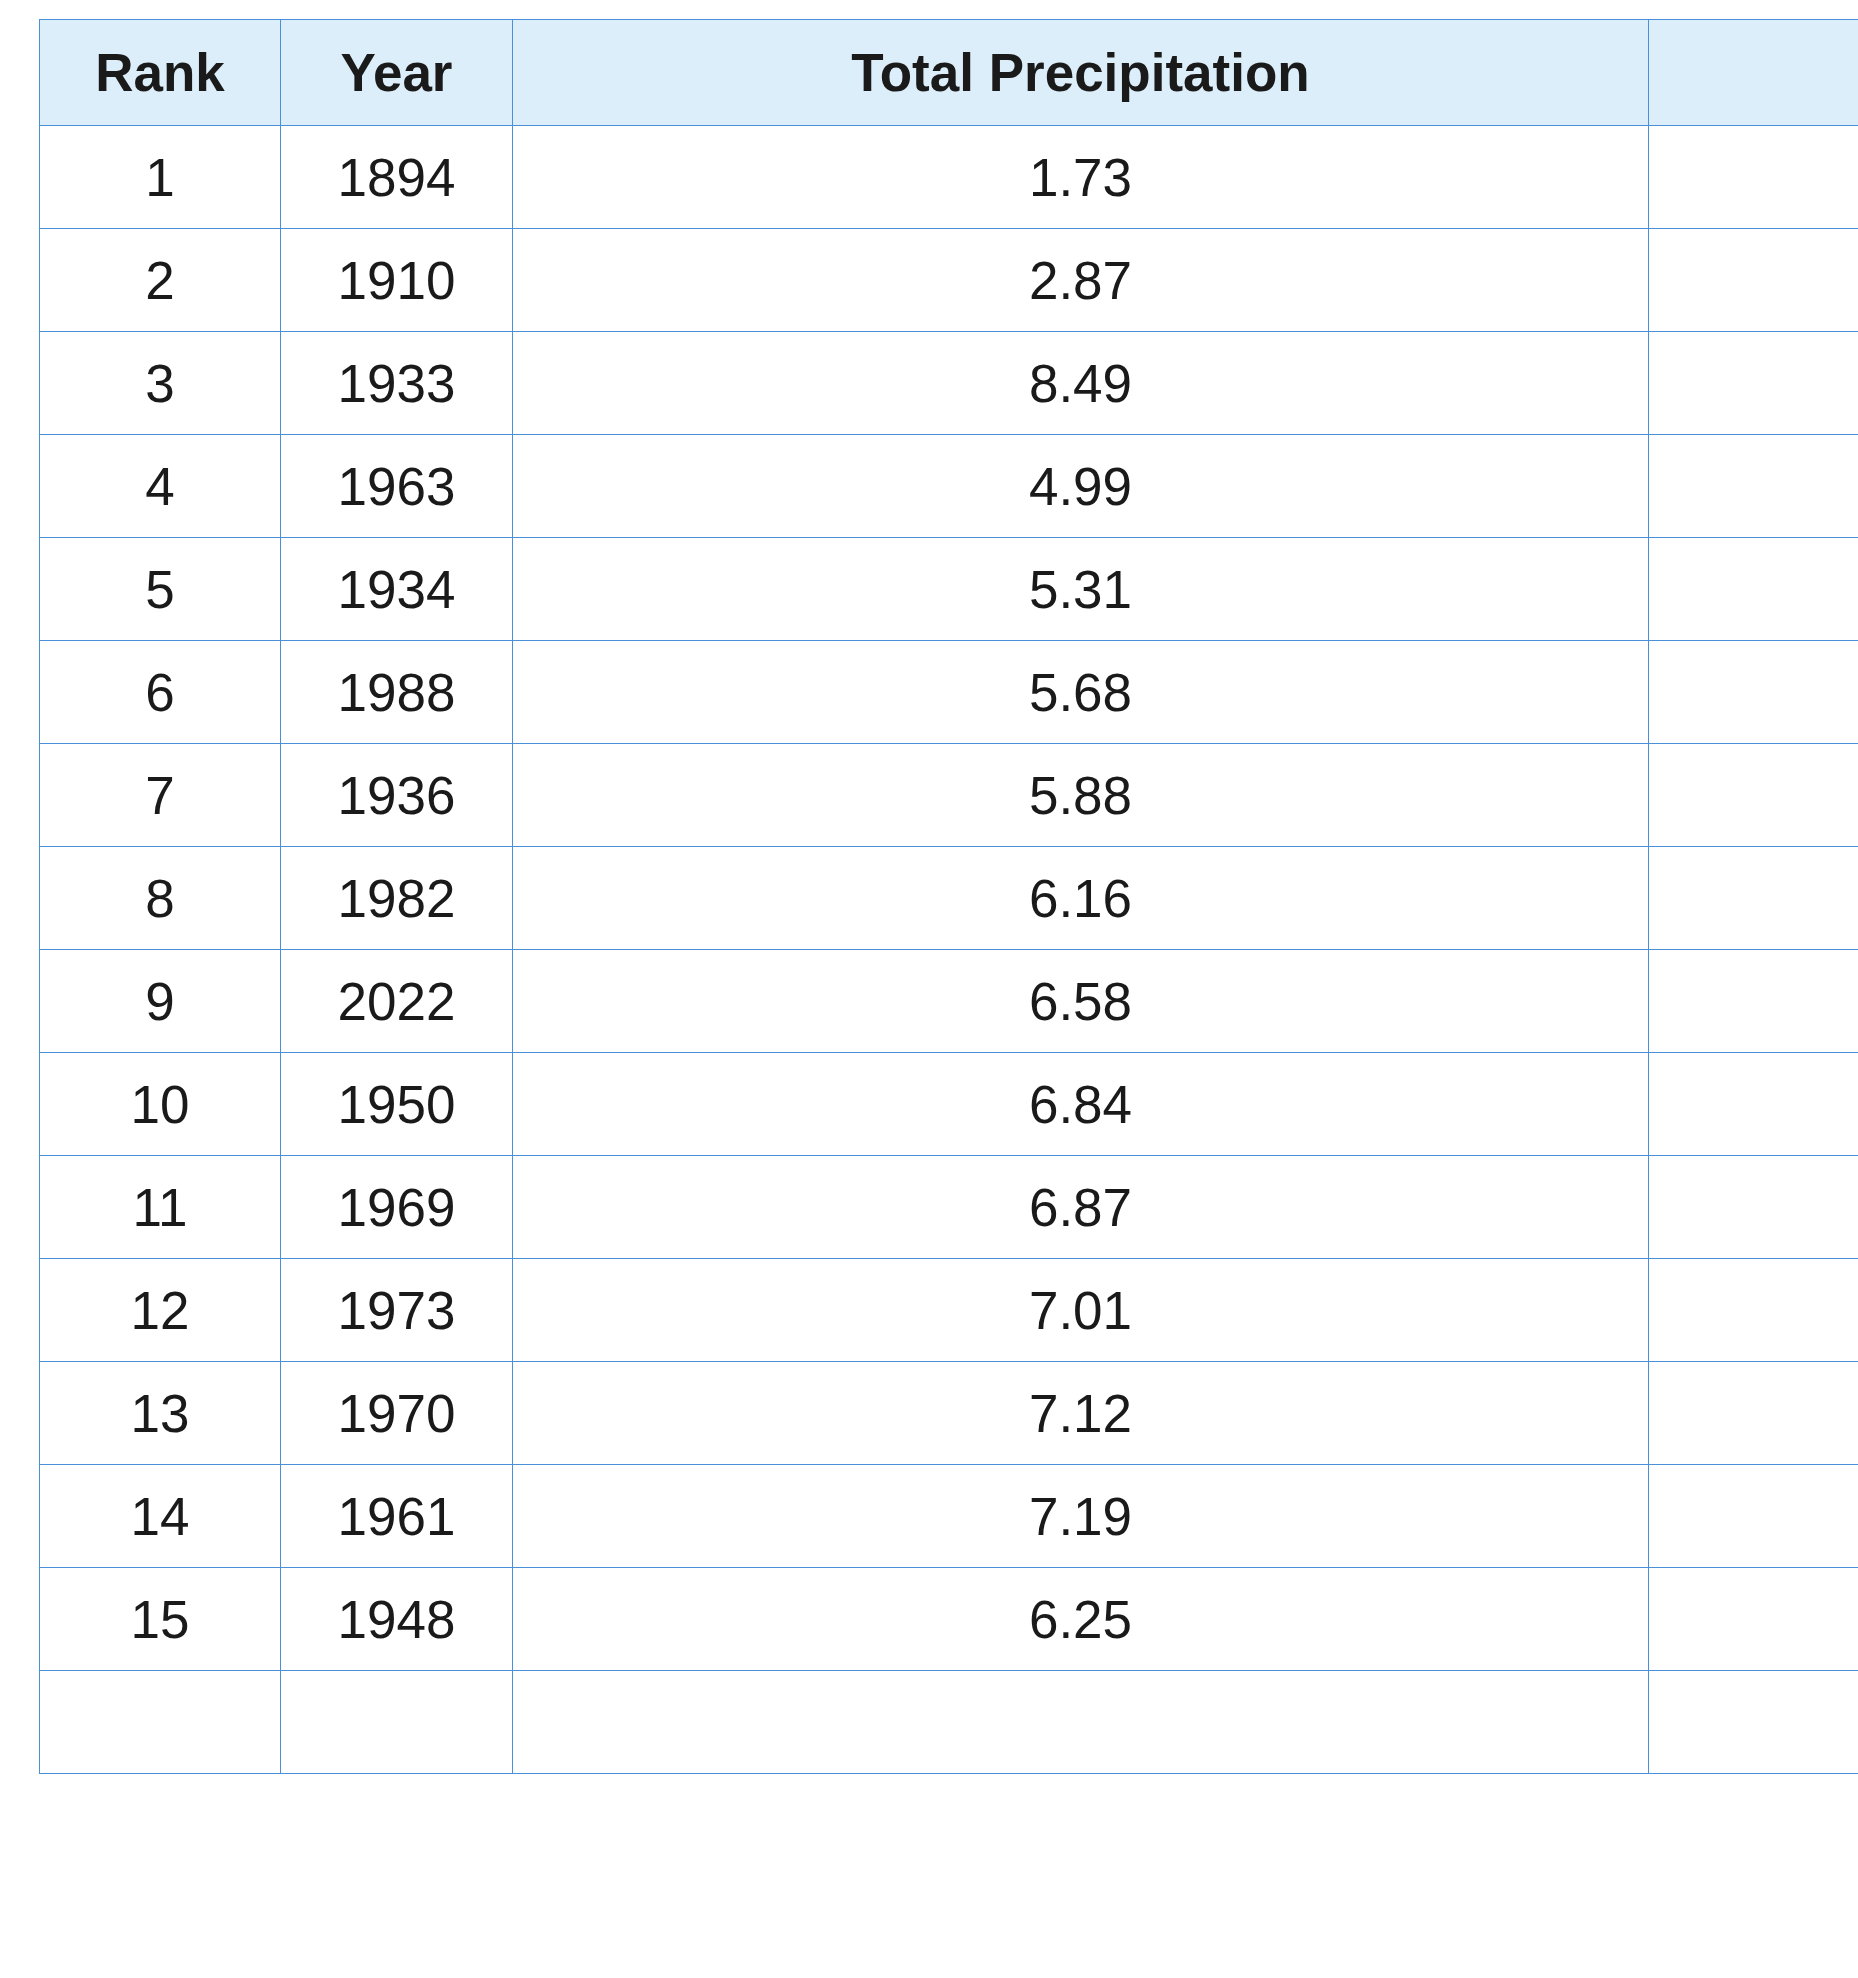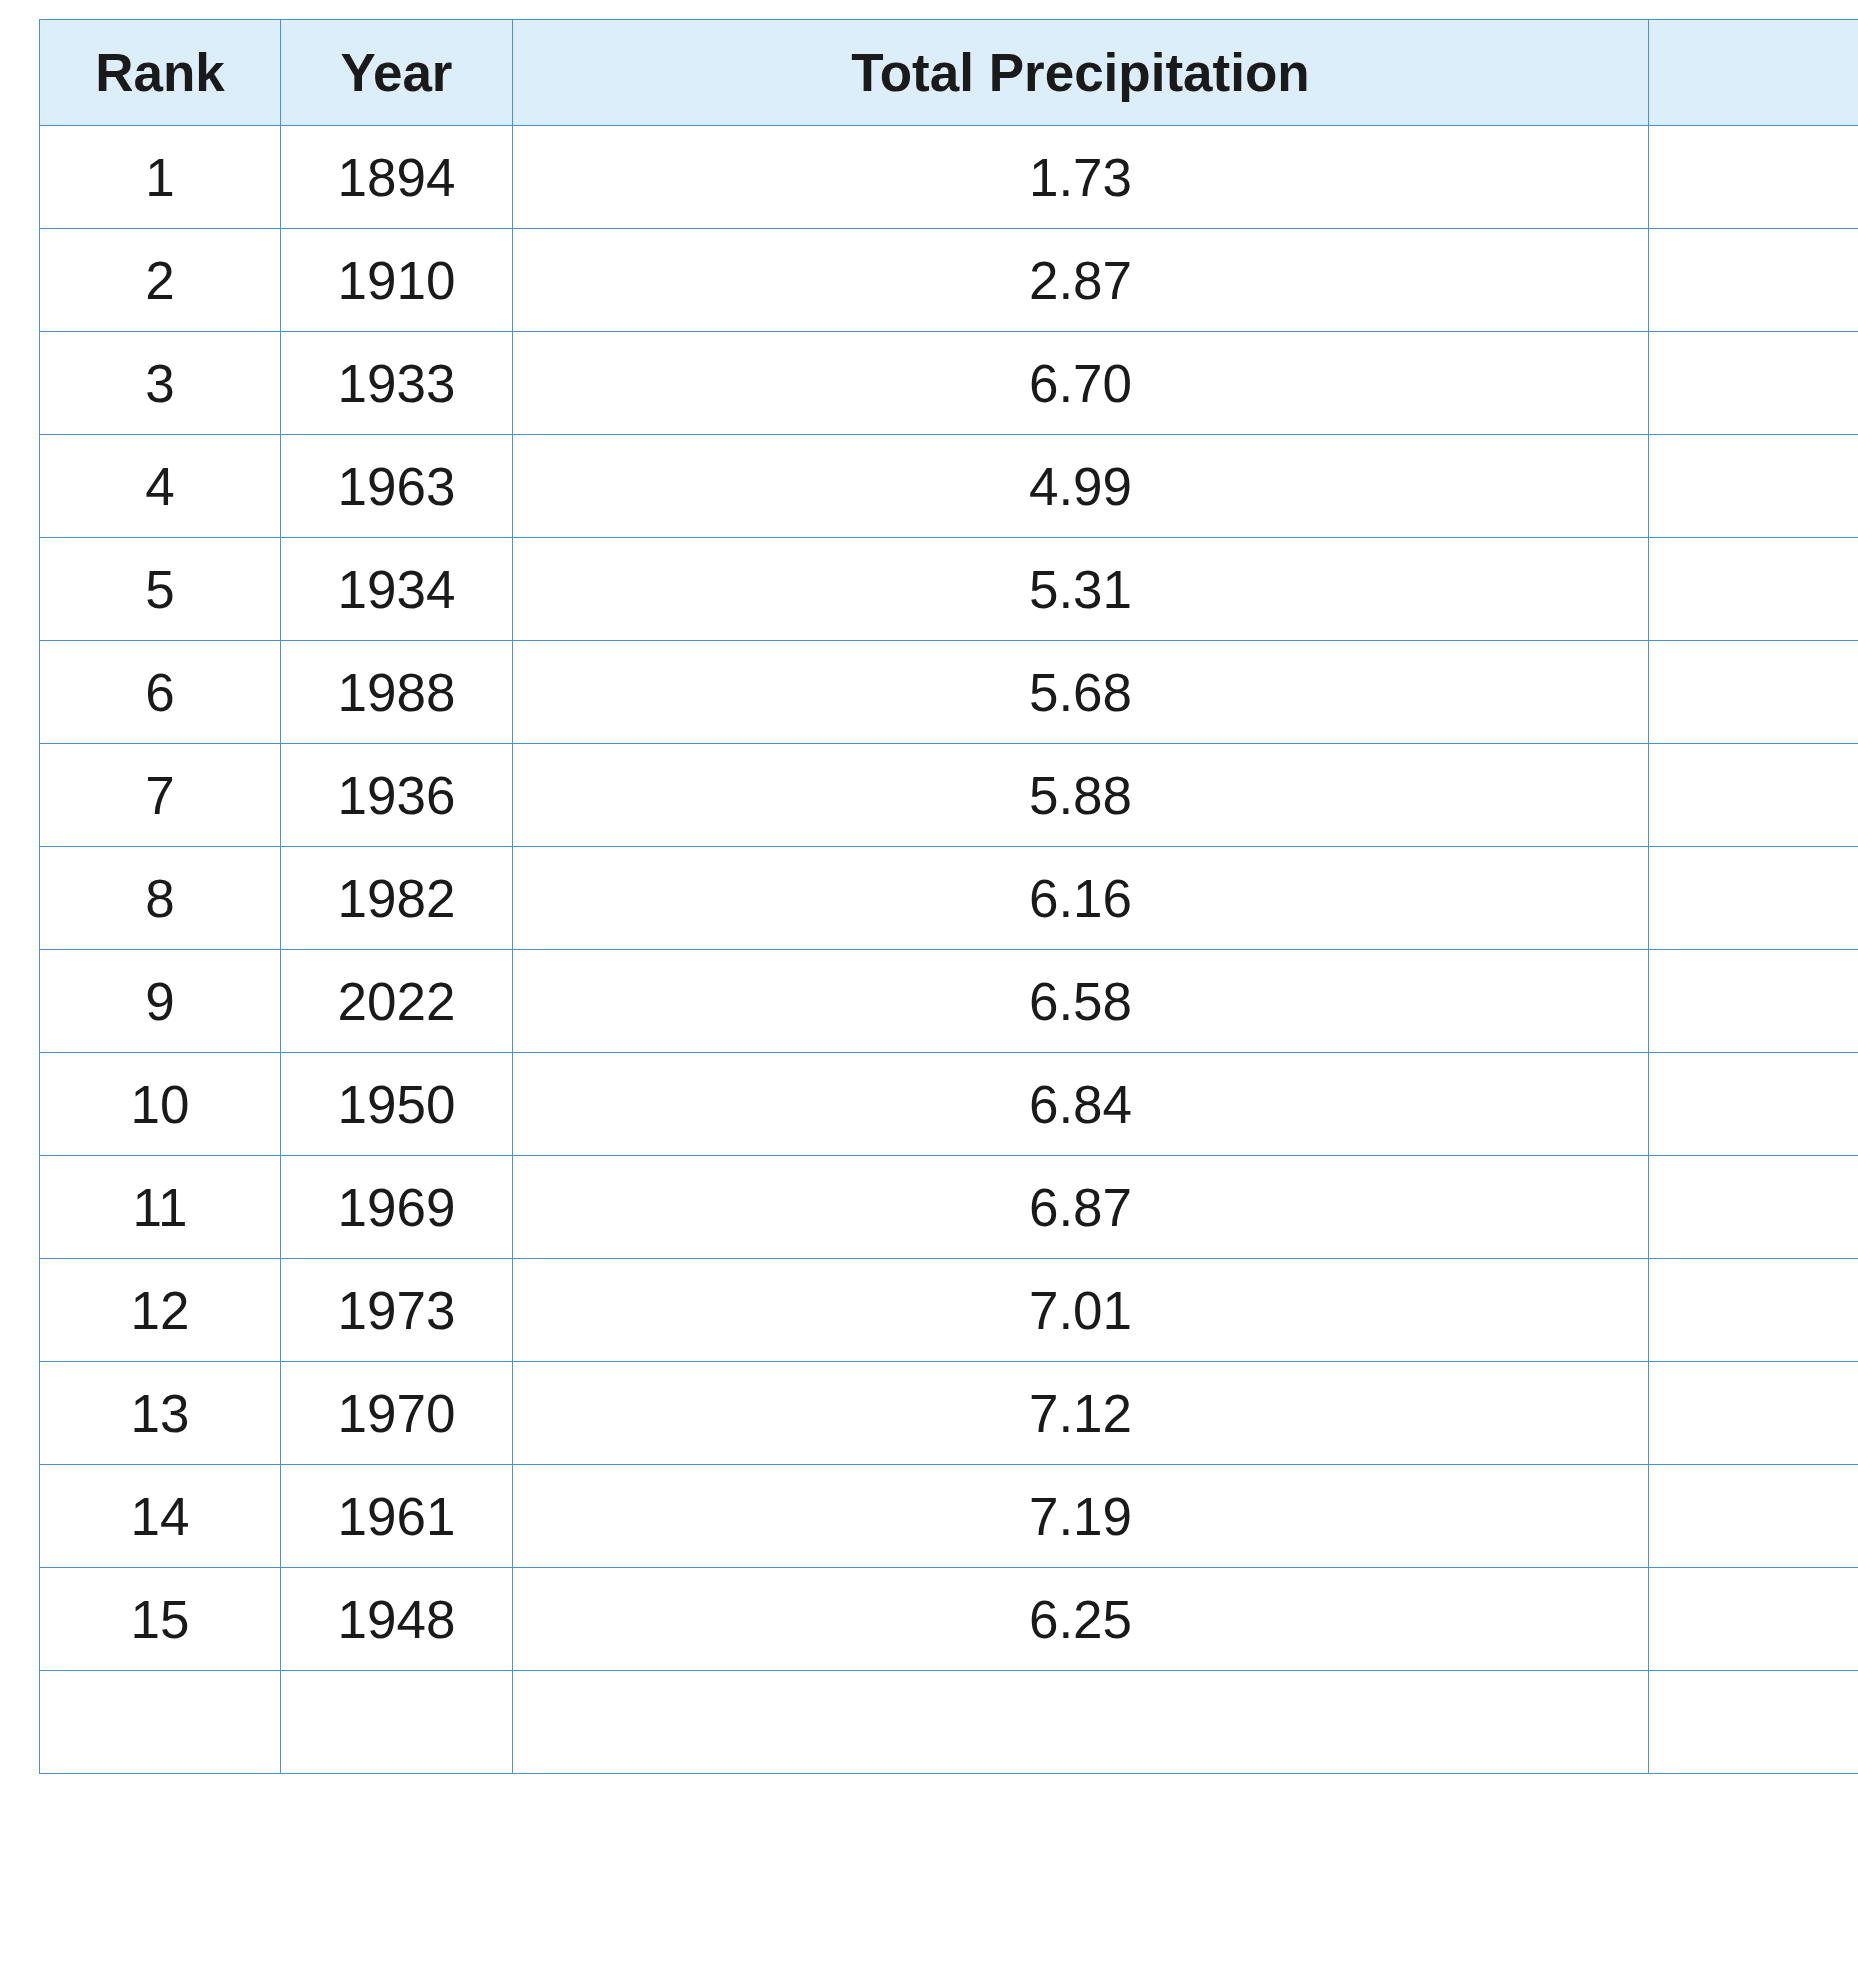--- a/index.html
+++ b/index.html
@@ -79,21 +79,21 @@
       </tr>
       <tr>
         <td>2</td>
         <td>1910</td>
         <td>2.87</td>
         <td></td>
       </tr>
       <tr>
         <td>3</td>
         <td>1933</td>
-        <td>6.70</td>
+        <td>8.49</td>
         <td></td>
       </tr>
       <tr>
         <td>4</td>
         <td>1963</td>
         <td>4.99</td>
         <td></td>
       </tr>
       <tr>
         <td>5</td>

